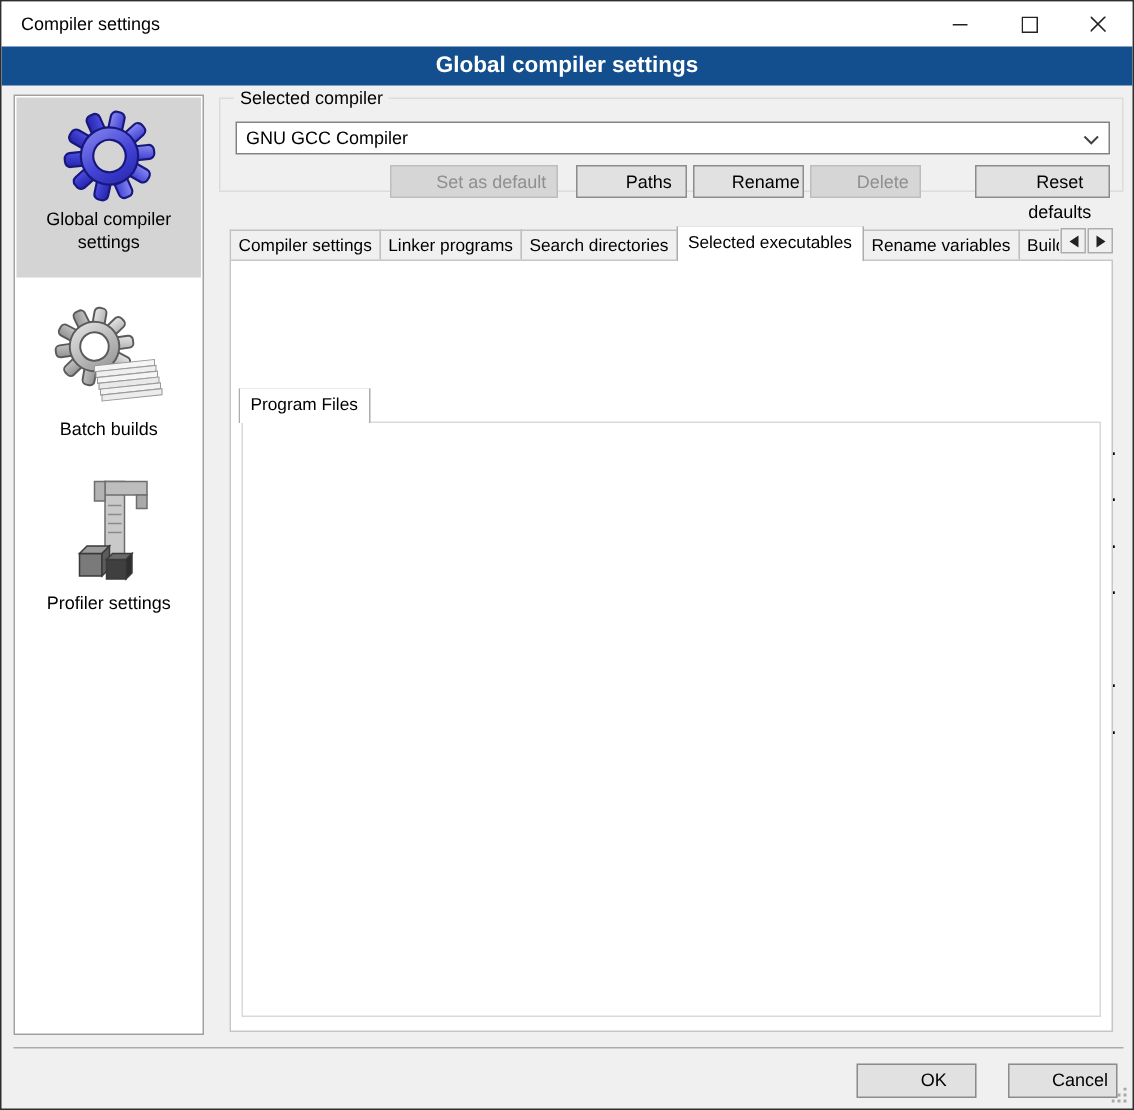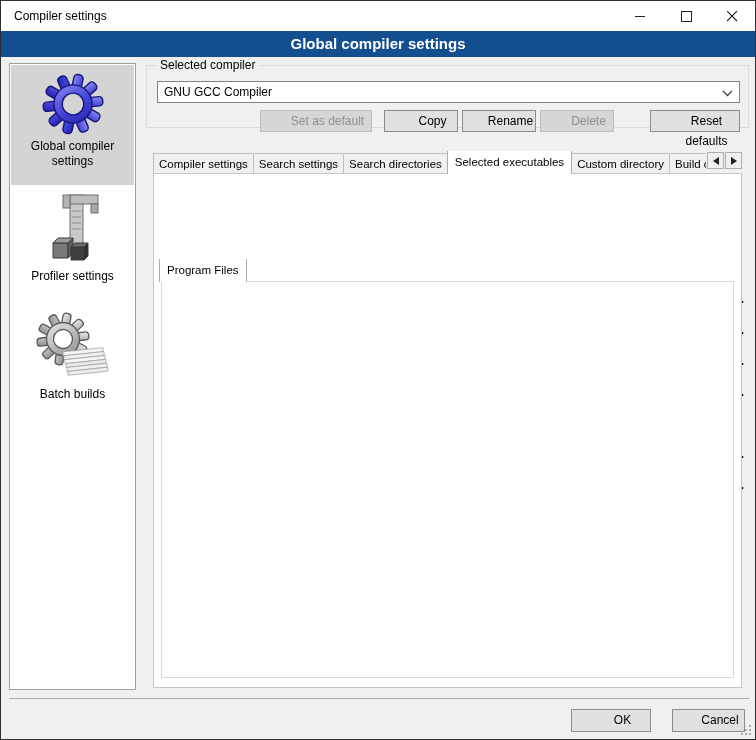--- a/index.html
+++ b/index.html
@@ -149,46 +149,20 @@
               <rect x="27.5" y="3" width="9" height="58" rx="3.5" transform="rotate(144 32 32)"></rect>
               <circle cx="32" cy="32" r="18.5"></circle>
             </g>
             <circle cx="32" cy="32" r="10.5" fill="#D4D4D4" stroke="#17177c" stroke-width="1.4"></circle>
           </g>
         </svg>
       </div>
       <div class="side-label">Global compiler settings</div>
     </div>
 
-    <div class="side-item" id="side2">
-      <div class="icon-wrap">
-        <svg width="64" height="76" viewBox="0 0 64 76">
-          <g stroke="#6e6e6e" stroke-width="1">
-            <rect x="29" y="4" width="13" height="50" fill="#C9C9C9"></rect>
-            <rect x="29" y="4" width="28" height="9" fill="#BDBDBD"></rect>
-            <rect x="50" y="13" width="7" height="9" fill="#A9A9A9"></rect>
-            <rect x="22" y="4" width="7" height="13" fill="#B3B3B3"></rect>
-            <line x1="31" y1="20" x2="40" y2="20" stroke="#8a8a8a"></line>
-            <line x1="31" y1="26" x2="40" y2="26" stroke="#8a8a8a"></line>
-            <line x1="31" y1="32" x2="40" y2="32" stroke="#8a8a8a"></line>
-            <line x1="31" y1="38" x2="40" y2="38" stroke="#8a8a8a"></line>
-          </g>
-          <g stroke="#3a3a3a" stroke-width="1">
-            <polygon points="12,52 27,52 27,67 12,67" fill="#7a7a7a"></polygon>
-            <polygon points="12,52 17,47 32,47 27,52" fill="#9a9a9a"></polygon>
-            <polygon points="27,52 32,47 32,62 27,67" fill="#5c5c5c"></polygon>
-            <polygon points="30,56 43,56 43,69 30,69" fill="#3f3f3f"></polygon>
-            <polygon points="30,56 34,52 47,52 43,56" fill="#6a6a6a"></polygon>
-            <polygon points="43,56 47,52 47,65 43,69" fill="#2e2e2e"></polygon>
-          </g>
-        </svg>
-      </div>
-      <div class="side-label">Profiler settings</div>
-    </div>
-
     <div class="side-item" id="side3">
       <div class="icon-wrap">
         <svg width="80" height="76" viewBox="0 0 80 76">
           <defs>
             <linearGradient id="ggrad" x1="0" y1="0" x2="1" y2="1">
               <stop offset="0" stop-color="#e8e8e8"></stop>
                 <stop offset="1" stop-color="#8f8f8f"></stop>
             </linearGradient>
           </defs>
           <g transform="translate(2,2) rotate(10 28 28)">
@@ -207,45 +181,71 @@
             <rect x="31" y="50" width="40" height="4" fill="#efefef" stroke="#9a9a9a" stroke-width="0.7"></rect>
             <rect x="32" y="54" width="40" height="4" fill="#f5f5f5" stroke="#9a9a9a" stroke-width="0.7"></rect>
             <rect x="33" y="58" width="40" height="4" fill="#e9e9e9" stroke="#9a9a9a" stroke-width="0.7"></rect>
             <rect x="34" y="62" width="40" height="4" fill="#f2f2f2" stroke="#9a9a9a" stroke-width="0.7"></rect>
             <rect x="35" y="66" width="40" height="4" fill="#ececec" stroke="#9a9a9a" stroke-width="0.7"></rect>
           </g>
         </svg>
       </div>
       <div class="side-label">Batch builds</div>
     </div>
+
+    <div class="side-item" id="side2">
+      <div class="icon-wrap">
+        <svg width="64" height="76" viewBox="0 0 64 76">
+          <g stroke="#6e6e6e" stroke-width="1">
+            <rect x="29" y="4" width="13" height="50" fill="#C9C9C9"></rect>
+            <rect x="29" y="4" width="28" height="9" fill="#BDBDBD"></rect>
+            <rect x="50" y="13" width="7" height="9" fill="#A9A9A9"></rect>
+            <rect x="22" y="4" width="7" height="13" fill="#B3B3B3"></rect>
+            <line x1="31" y1="20" x2="40" y2="20" stroke="#8a8a8a"></line>
+            <line x1="31" y1="26" x2="40" y2="26" stroke="#8a8a8a"></line>
+            <line x1="31" y1="32" x2="40" y2="32" stroke="#8a8a8a"></line>
+            <line x1="31" y1="38" x2="40" y2="38" stroke="#8a8a8a"></line>
+          </g>
+          <g stroke="#3a3a3a" stroke-width="1">
+            <polygon points="12,52 27,52 27,67 12,67" fill="#7a7a7a"></polygon>
+            <polygon points="12,52 17,47 32,47 27,52" fill="#9a9a9a"></polygon>
+            <polygon points="27,52 32,47 32,62 27,67" fill="#5c5c5c"></polygon>
+            <polygon points="30,56 43,56 43,69 30,69" fill="#3f3f3f"></polygon>
+            <polygon points="30,56 34,52 47,52 43,56" fill="#6a6a6a"></polygon>
+            <polygon points="43,56 47,52 47,65 43,69" fill="#2e2e2e"></polygon>
+          </g>
+        </svg>
+      </div>
+      <div class="side-label">Profiler settings</div>
+    </div>
   </div>
 
   <div class="groupbox" id="group-compiler">
     <span class="legend on-gray">Selected compiler</span>
     <div class="combo" id="compiler-combo">
       <span>GNU GCC Compiler</span>
       <svg class="chev" width="11" height="7">
           <polyline points="1,1 5.5,5.5 10,1" fill="none" stroke="#404040" stroke-width="1.3"></polyline>
         </svg>
     </div>
     <div id="compiler-buttons">
       <span class="btn disabled" style="width:112px;">Set as default</span>
-      <span class="btn" style="width:74px; margin-left:12px;">Copy</span>
+      <span class="btn" style="width:74px; margin-left:12px;">Paths</span>
       <span class="btn" style="width:74px; margin-left:4px;">Rename</span>
       <span class="btn disabled" style="width:74px; margin-left:4px;">Delete</span>
       <span class="btn" style="width:90px; margin-left:36px;">Reset defaults</span>
     </div>
   </div>
 
   <div class="tabs-row" id="main-tabs">
     <span class="tab">Compiler settings</span>
-    <span class="tab">Search settings</span>
+    <span class="tab">Linker programs</span>
     <span class="tab">Search directories</span>
     <span class="tab active">Selected executables</span>
-    <span class="tab">Custom directory</span>
+    <span class="tab">Rename variables</span>
     <span class="tab clipped">Build options</span>
   </div>
   <div class="tab-arrow" id="tab-arrow-left">
       <span class="tri-l"></span>
     </div>
   <div class="tab-arrow" id="tab-arrow-right">
       <span class="tri-r"></span>
     </div>
 
   <div id="tab-page"></div>

